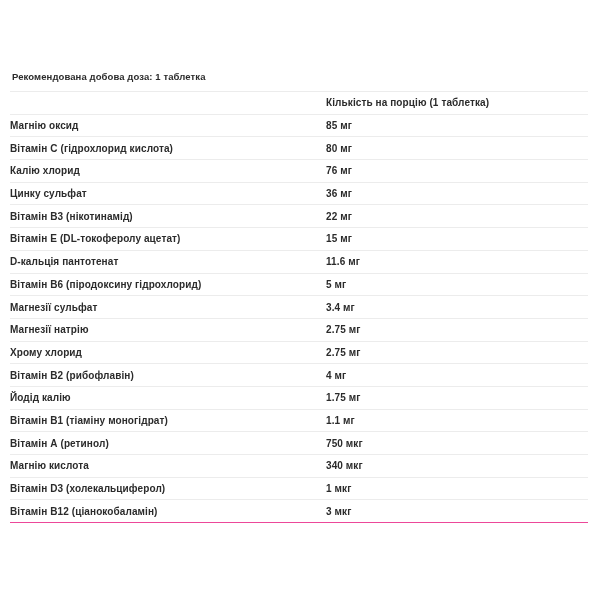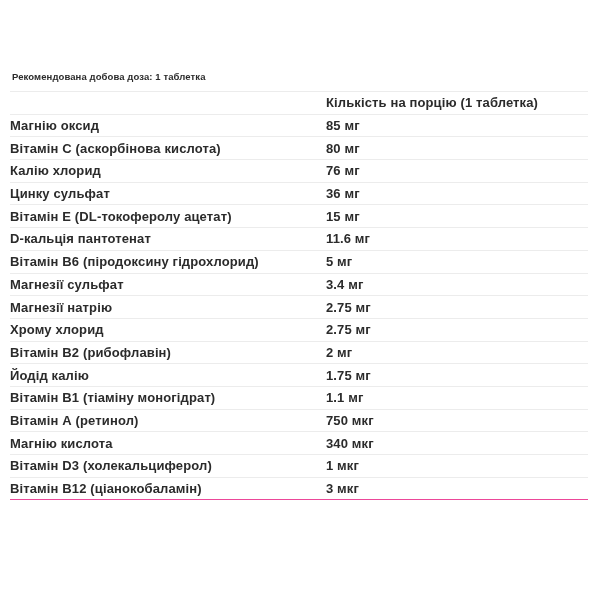--- a/index.html
+++ b/index.html
@@ -46,21 +46,21 @@
   .facts-table col.c-name { width: 316px; }
   .facts-table col.c-amount { width: 262px; }
 
   .facts-table th,
   .facts-table td {
     border-top: 1px solid #ececec;
     padding: 0;
     height: 21.7px;
     vertical-align: middle;
     text-align: left;
-    font-size: 13px;
+    font-size: 10px;
     font-weight: 700;
     letter-spacing: 0.01em;
     color: #2b2b2b;
     white-space: nowrap;
   }
 
   .facts-table tbody tr:last-child td {
     border-bottom: 1px solid #ec4899;
   }
 
@@ -88,30 +88,34 @@
         <th class="head-blank"></th>
         <th class="head-amount">Кількість на порцію (1 таблетка)</th>
       </tr>
     </thead>
     <tbody id="facts-body">
         <tr>
           <td class="cell-name">Магнію оксид</td>
           <td class="cell-amount">85 мг</td>
         </tr>
         <tr>
-          <td class="cell-name">Вітамін С (аскорбінова кислота)</td>
+          <td class="cell-name">Вітамін С (гідрохлорид кислота)</td>
           <td class="cell-amount">80 мг</td>
         </tr>
         <tr>
           <td class="cell-name">Калію хлорид</td>
           <td class="cell-amount">76 мг</td>
         </tr>
         <tr>
           <td class="cell-name">Цинку сульфат</td>
           <td class="cell-amount">36 мг</td>
+        </tr>
+        <tr>
+          <td class="cell-name">Вітамін В3 (нікотинамід)</td>
+          <td class="cell-amount">22 мг</td>
         </tr>
         <tr>
           <td class="cell-name">Вітамін Е (DL-токоферолу ацетат)</td>
           <td class="cell-amount">15 мг</td>
         </tr>
         <tr>
           <td class="cell-name">D-кальція пантотенат</td>
           <td class="cell-amount">11.6 мг</td>
         </tr>
         <tr>
@@ -125,21 +129,21 @@
         <tr>
           <td class="cell-name">Магнезії натрію</td>
           <td class="cell-amount">2.75 мг</td>
         </tr>
         <tr>
           <td class="cell-name">Хрому хлорид</td>
           <td class="cell-amount">2.75 мг</td>
         </tr>
         <tr>
           <td class="cell-name">Вітамін В2 (рибофлавін)</td>
-          <td class="cell-amount">2 мг</td>
+          <td class="cell-amount">4 мг</td>
         </tr>
         <tr>
           <td class="cell-name">Йодід калію</td>
           <td class="cell-amount">1.75 мг</td>
         </tr>
         <tr>
           <td class="cell-name">Вітамін В1 (тіаміну моногідрат)</td>
           <td class="cell-amount">1.1 мг</td>
         </tr>
         <tr>

